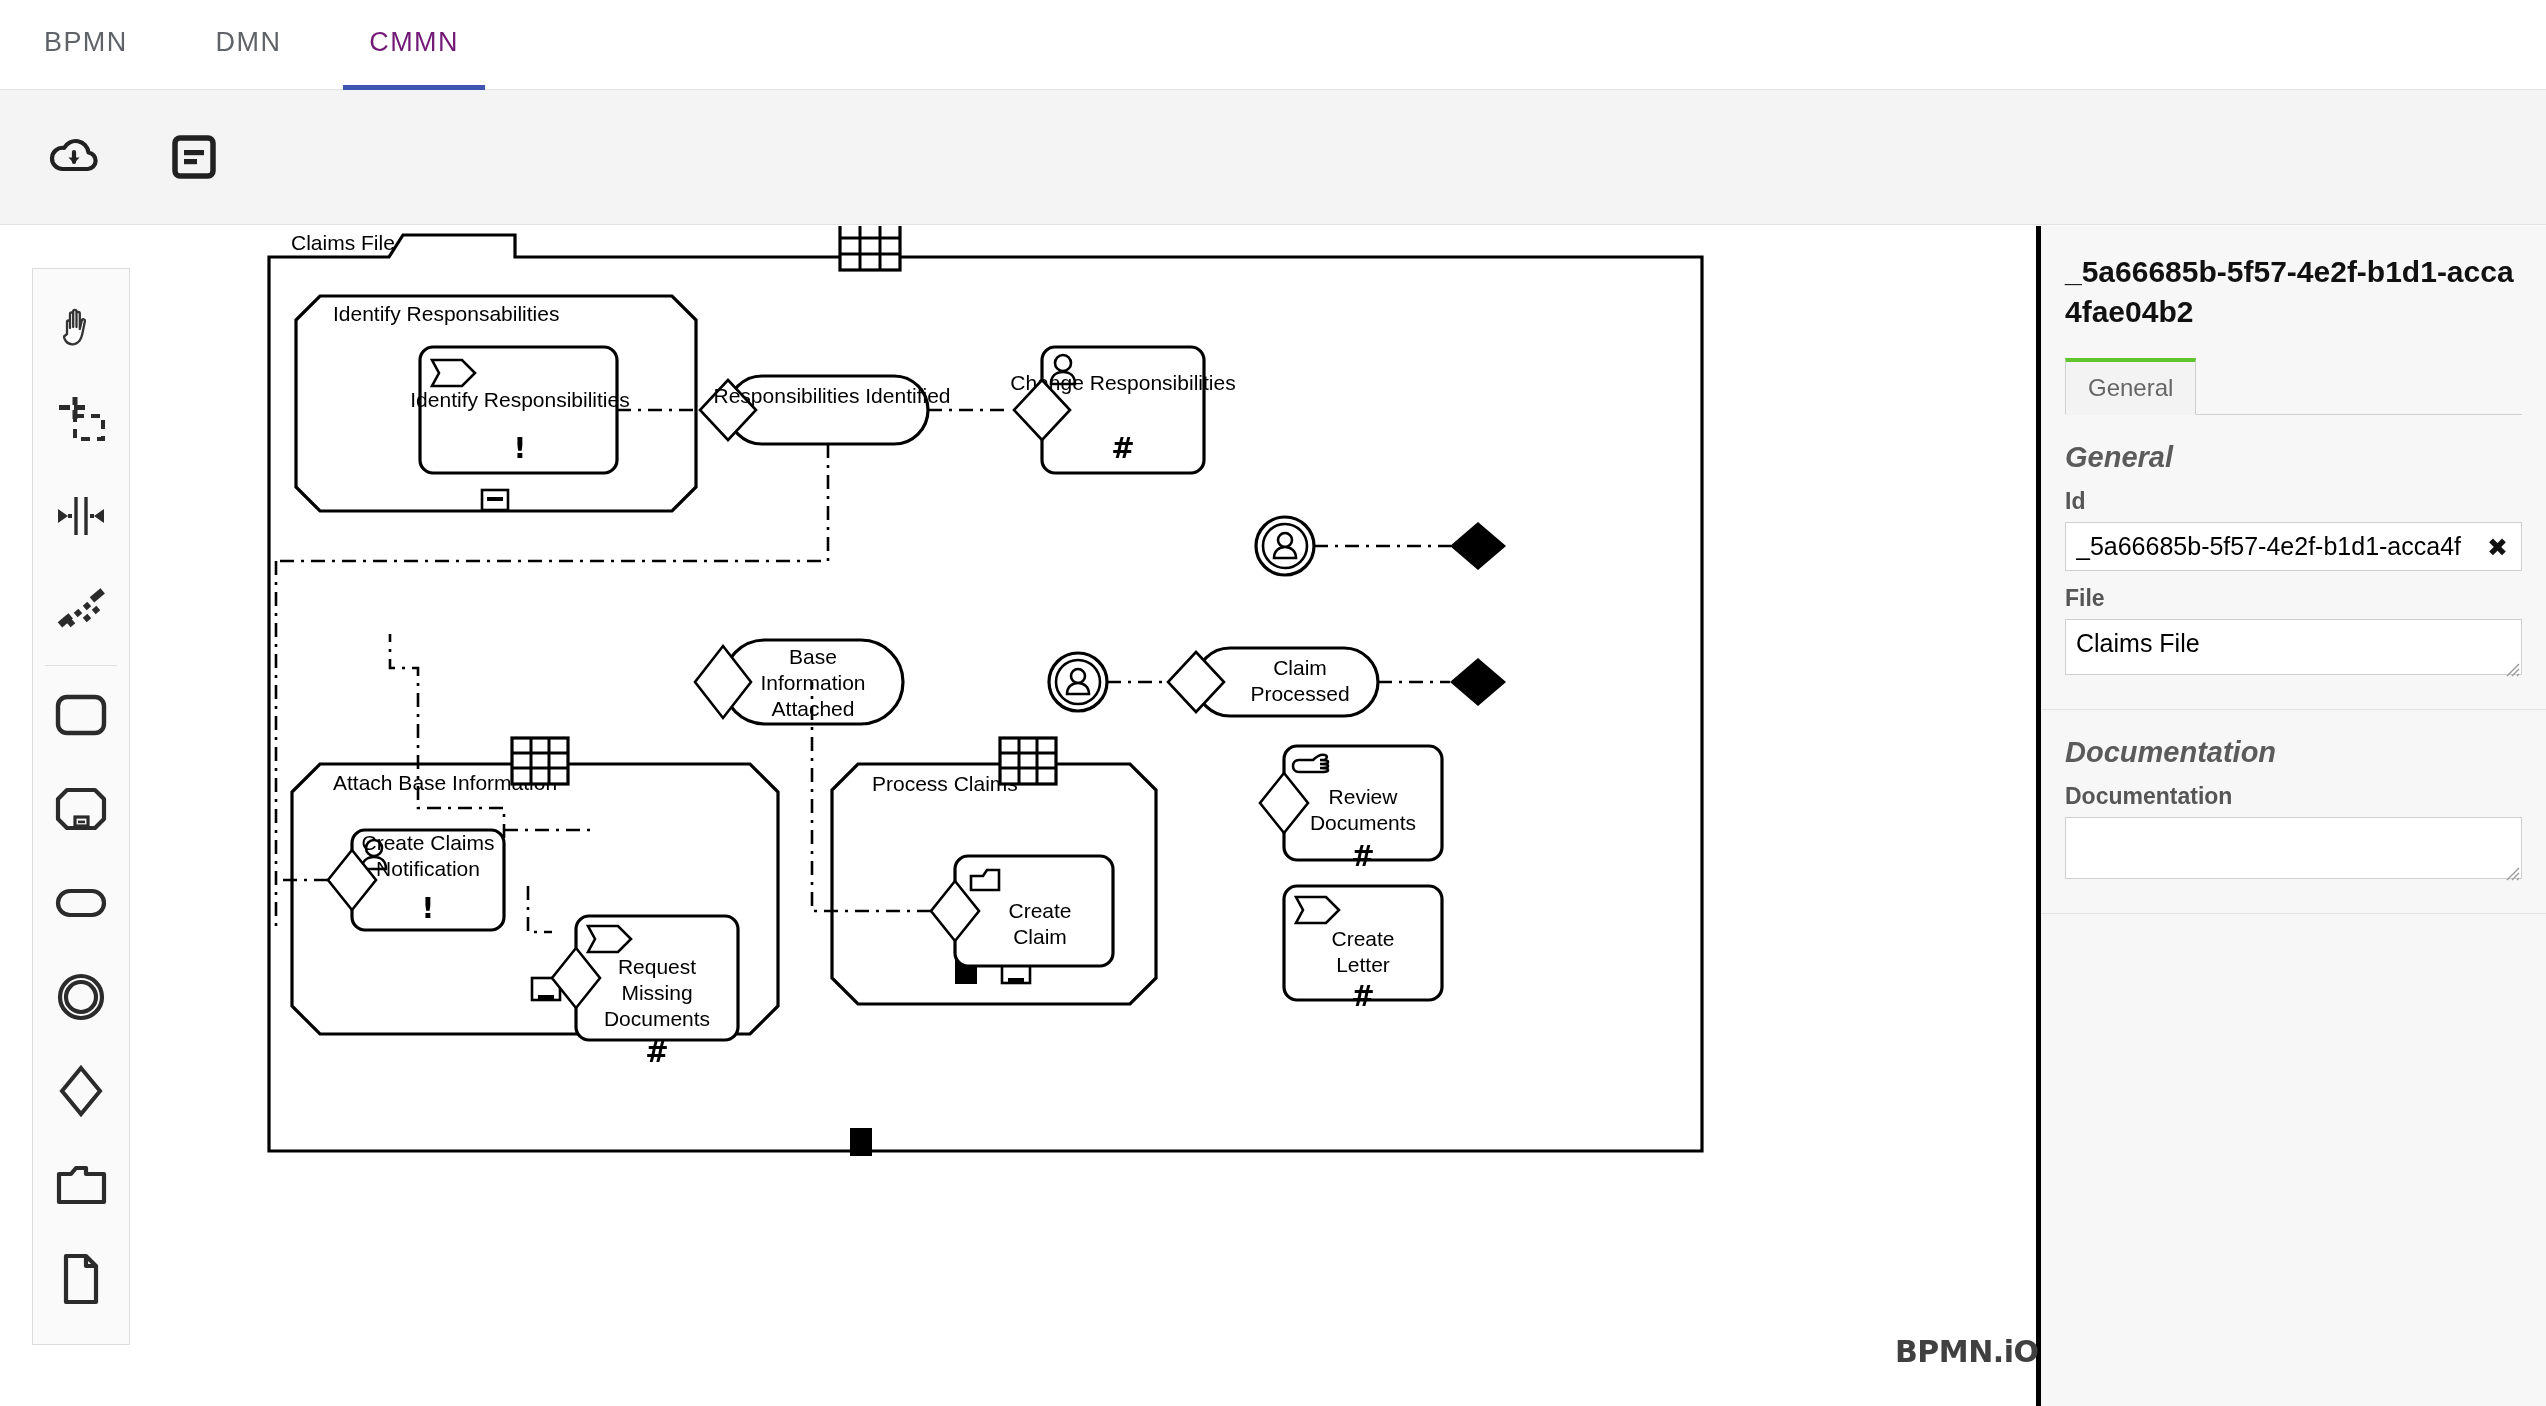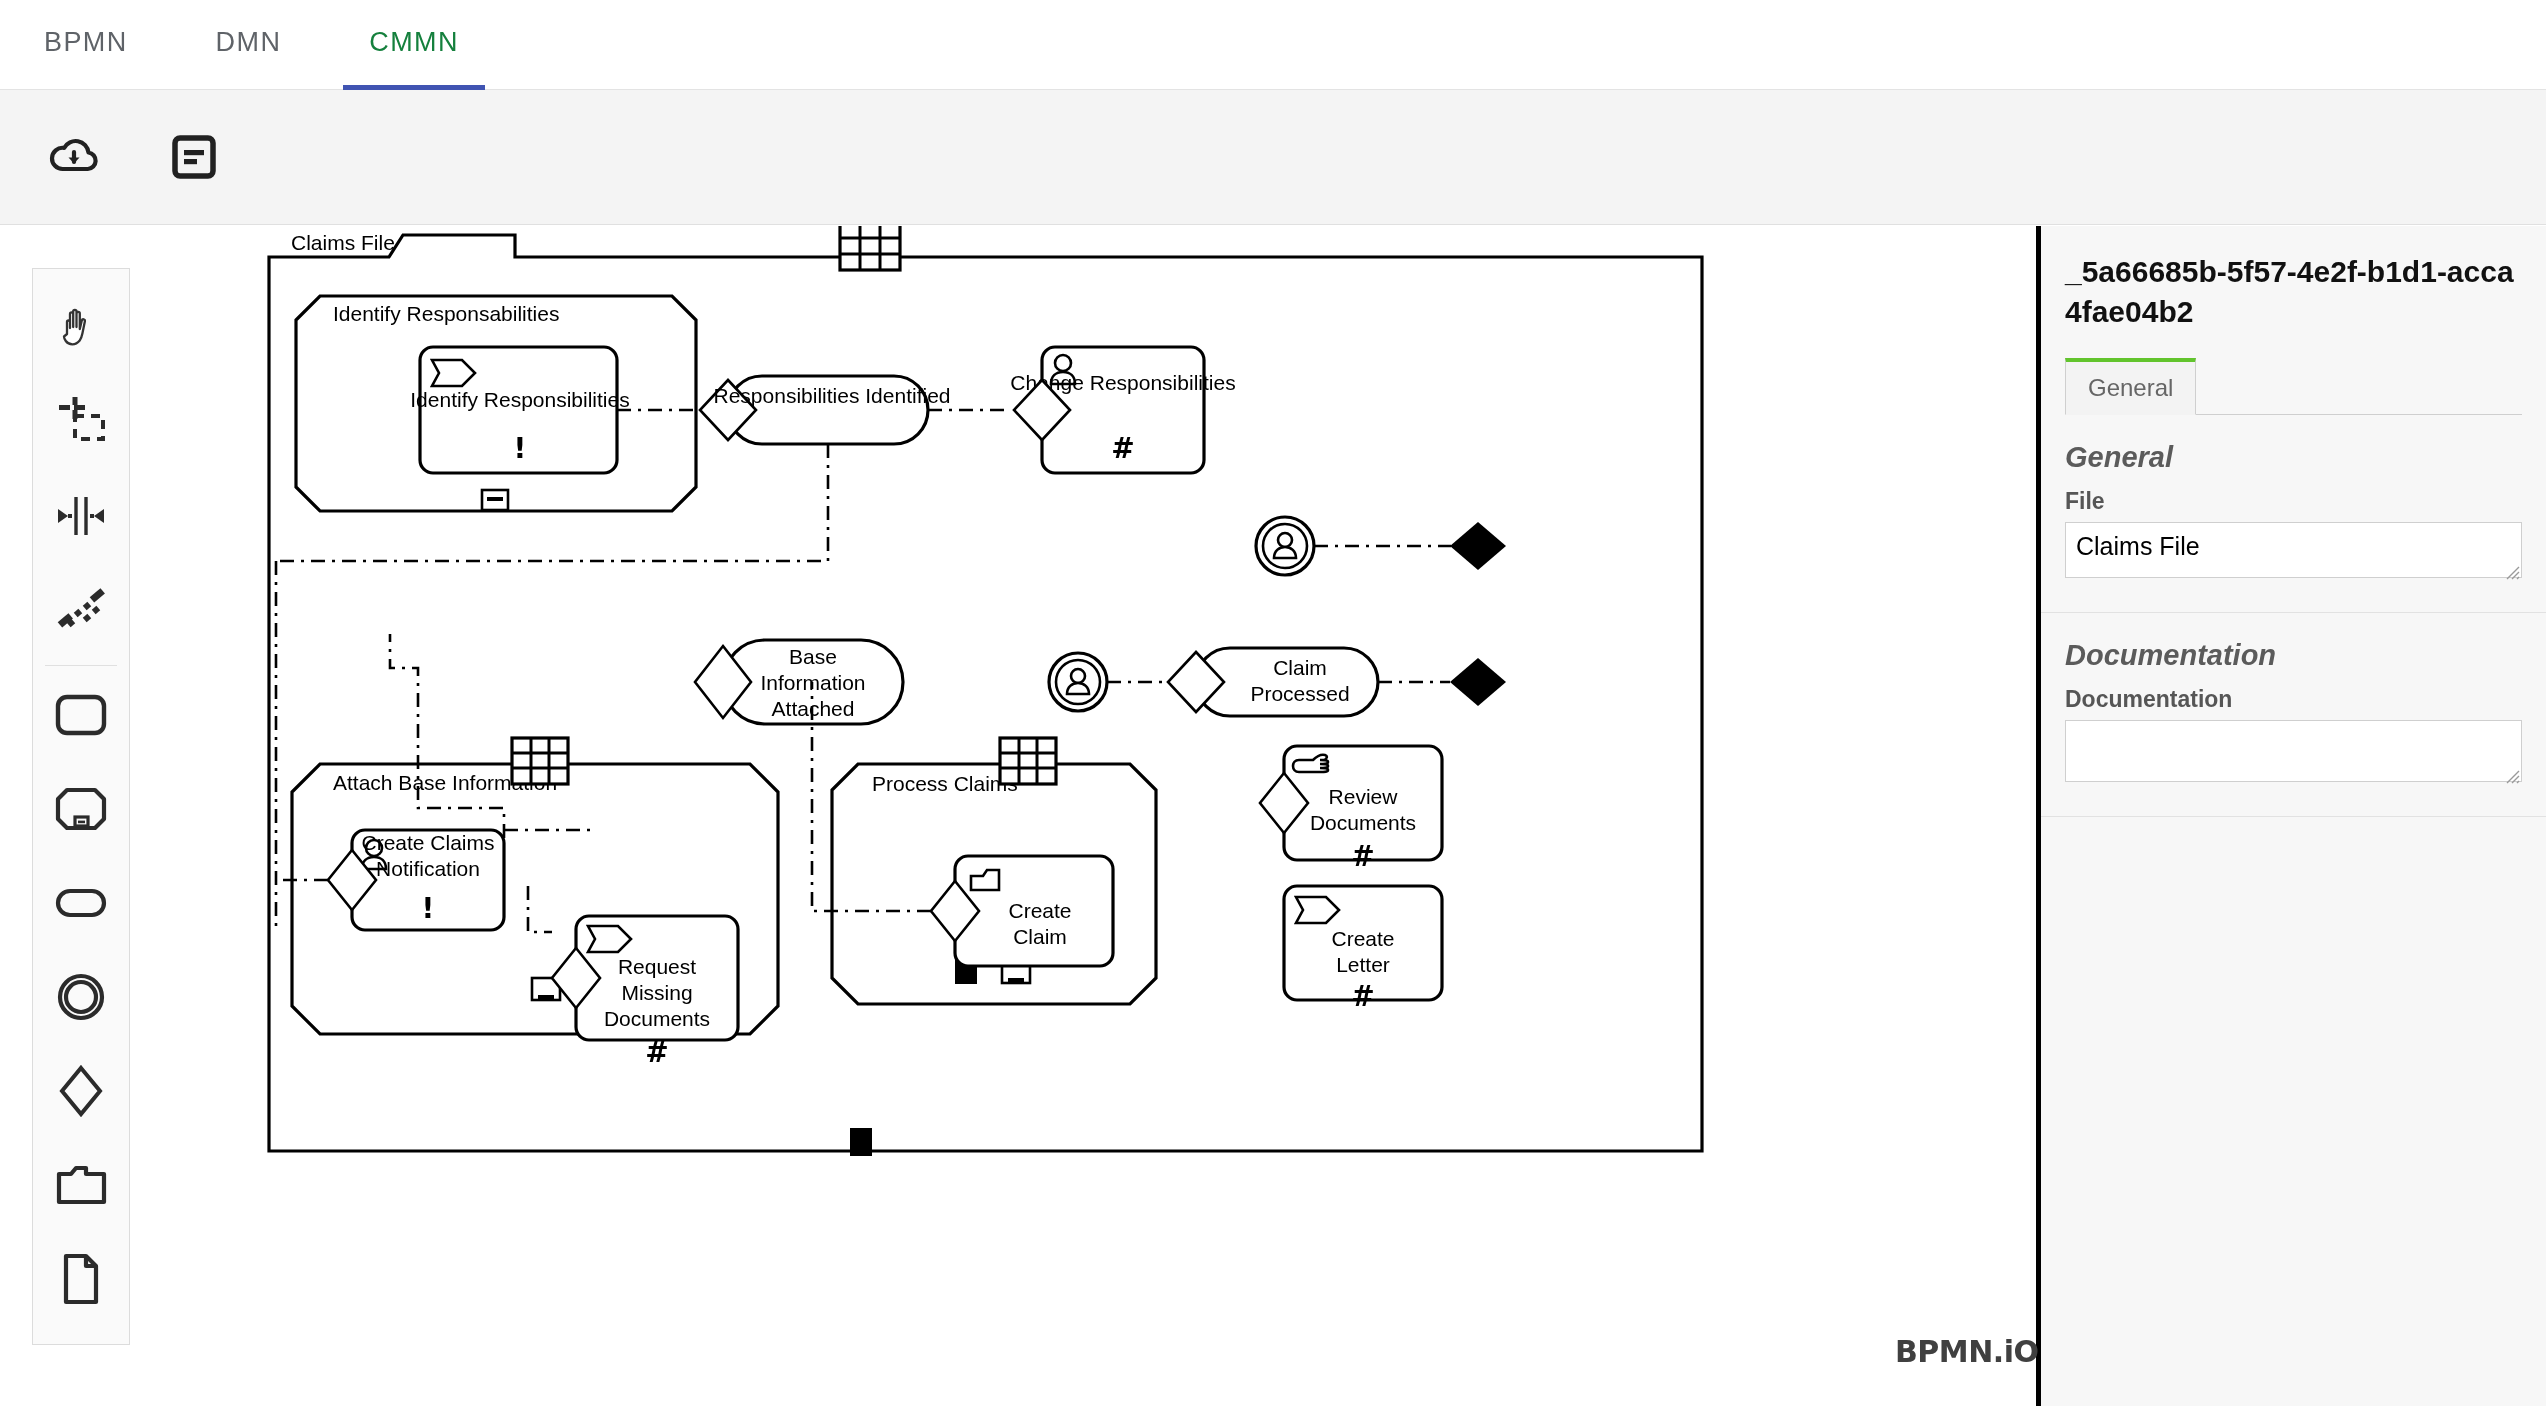--- a/index.html
+++ b/index.html
@@ -17,21 +17,21 @@
     position:absolute; left:0; top:0; width:2546px; height:90px;
     background:#ffffff; border-bottom:1px solid #e3e3e3;
     display:flex; align-items:stretch;
   }
   .tab {
     display:flex; align-items:center; justify-content:center;
     padding:0 26px; margin:0 18px;
     font-size:27px; letter-spacing:1.4px; color:#5f6368;
     border-bottom:5px solid transparent; cursor:pointer; height:90px;
   }
-  .tab.active { color:#15803d; border-bottom-color:#4054b2; }
+  .tab.active { color:#701a75; border-bottom-color:#4054b2; }
 
   
   #actionbar {
     position:absolute; left:0; top:90px; width:2546px; height:135px;
     background:#f4f4f4; border-bottom:1px solid #e0e0e0;
     display:flex; align-items:center;
   }
   .act-btn {
     width:92px; height:92px; margin-left:28px;
     display:flex; align-items:center; justify-content:center;
@@ -448,20 +448,27 @@
     <div id="props-title">_5a66685b-5f57-4e2f-b1d1-acca4fae04b2</div>
     <div id="props-tabs">
       <div class="ptab active">
         <span>General</span>
       </div>
     </div>
   </div>
 
   <div class="group-head">General</div>
 
+  <div class="field">
+    <div class="field-label">Id</div>
+    <div class="field-input">
+      <input type="text" value="_5a66685b-5f57-4e2f-b1d1-acca4f" style="">
+      <span class="clear-x">✖</span>
+    </div>
+  </div>
 
   <div class="field">
     <div class="field-label">File</div>
     <div class="field-input">
       <textarea style="">Claims File</textarea>
       <svg class="rz" viewBox="0 0 18 18">
         <path d="M17 5 5 17M17 10 10 17M17 15 15 17" stroke="#9a9a9a" stroke-width="1.4"></path>
       </svg>
     </div>
   </div>

